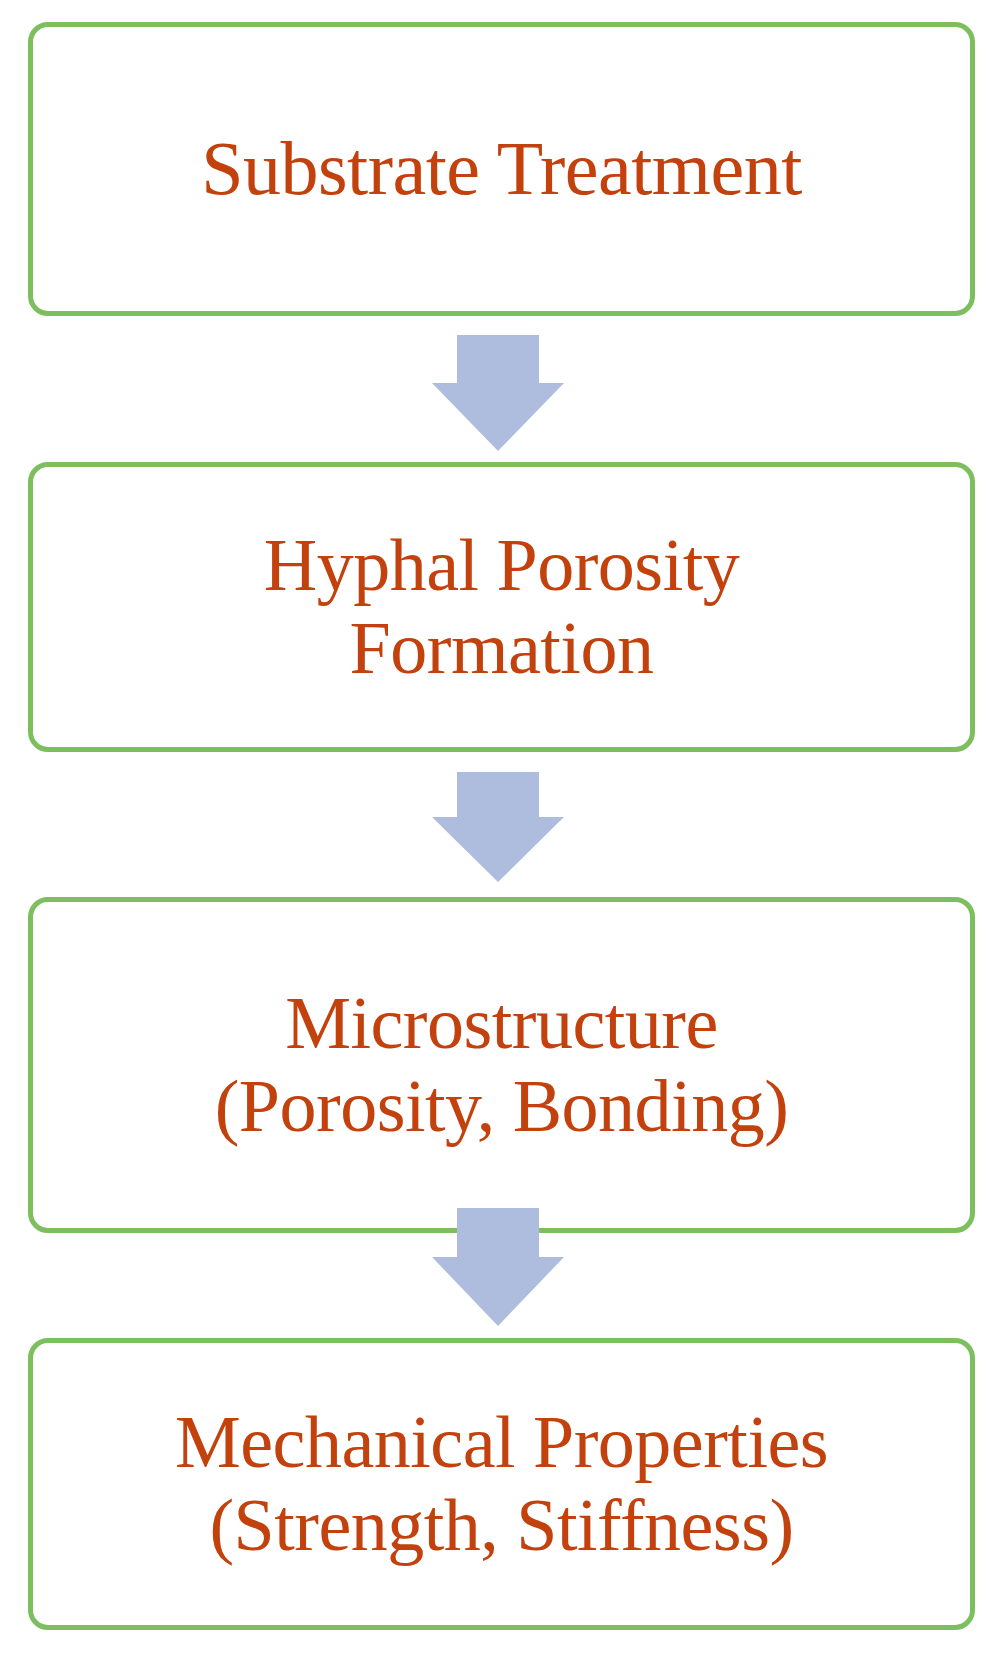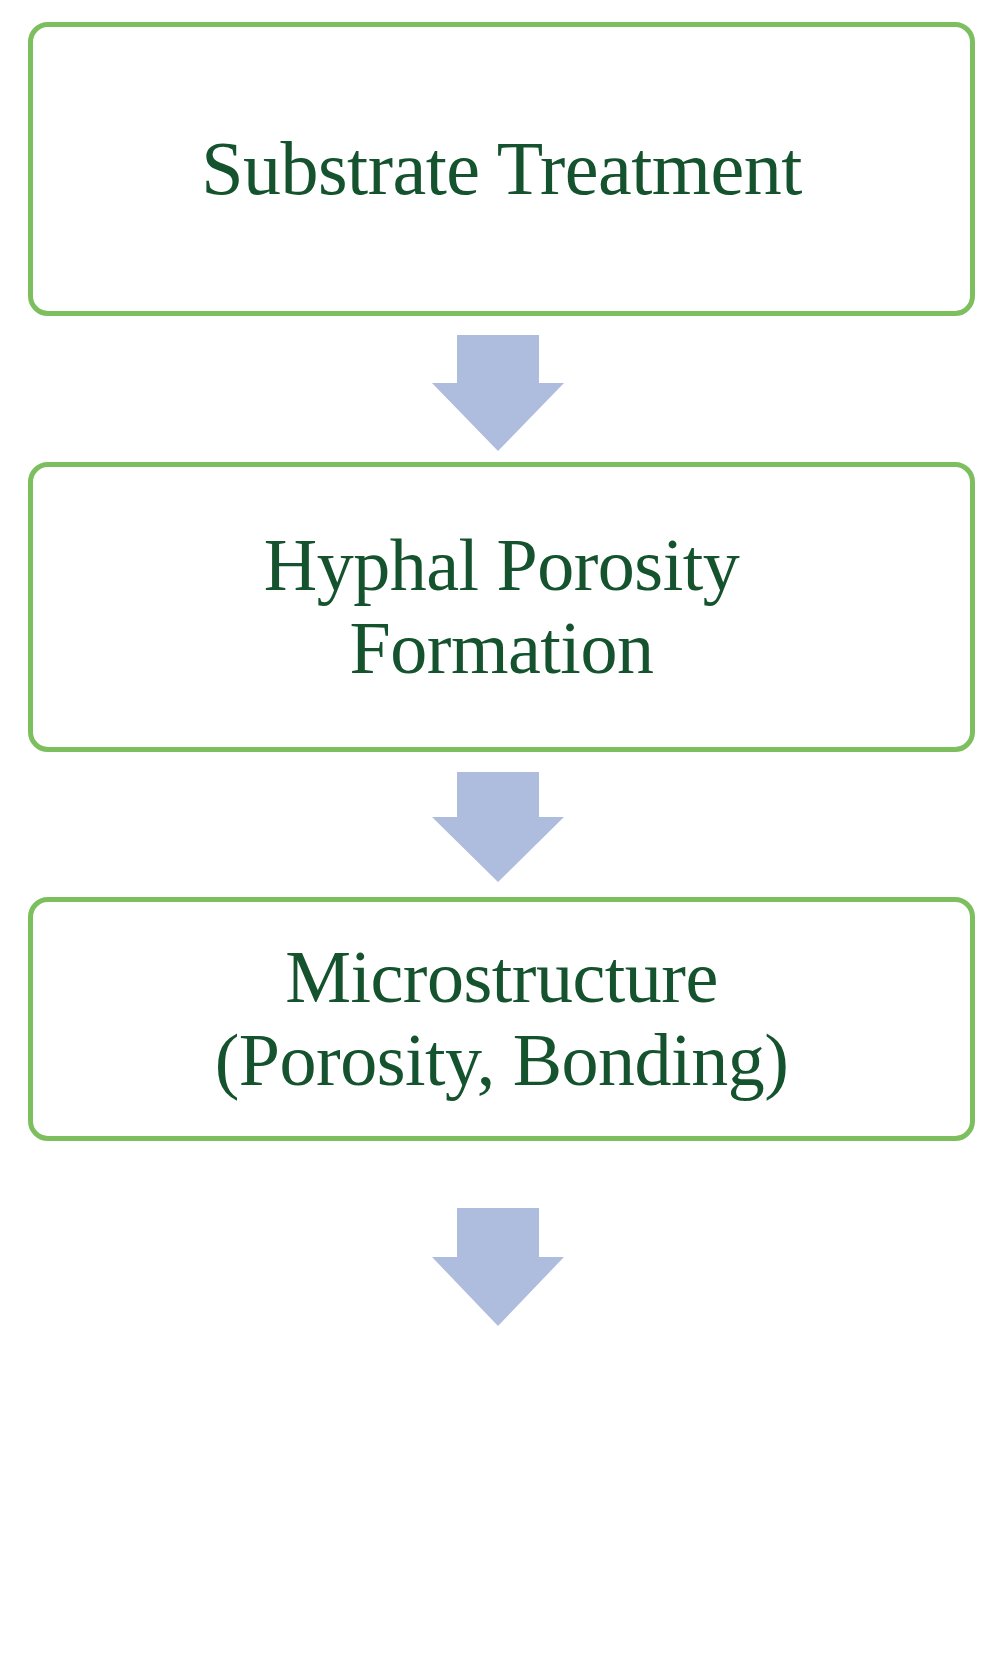--- a/index.html
+++ b/index.html
@@ -26,21 +26,21 @@
     border-radius: 20px;
     display: flex;
     align-items: center;
     justify-content: center;
     text-align: center;
   }
   .node-label {
     font-family: "Liberation Serif", "DejaVu Serif", serif;
     font-size: 76px;
     line-height: 1.12;
-    color: #14532d;
+    color: #c2410c;
     letter-spacing: -0.5px;
     font-weight: 400;
     padding: 0 18px;
     white-space: pre-line;
   }
   .node-label.two-line {
     font-size: 74px;
   }
   .arrow-wrap {
     position: absolute;
@@ -48,21 +48,21 @@
     width: 132px;
   }
   .arrow-wrap svg {
     display: block;
     width: 100%;
     height: 100%;
   }
   
   #node-1 { top: 22px;   height: 294px; }
   #node-2 { top: 462px;  height: 290px; }
-  #node-3 { top: 897px;  height: 244px; }
+  #node-3 { top: 897px;  height: 336px; }
   #node-4 { top: 1338px; height: 292px; }
 
   #arrow-1 { top: 335px;  height: 116px; }
   #arrow-2 { top: 772px;  height: 110px; }
   #arrow-3 { top: 1208px; height: 118px; }
 </style>
 </head>
 <body>
 
 <div id="canvas">
@@ -92,14 +92,18 @@
     <span class="node-label two-line">Microstructure
 (Porosity, Bonding)</span>
   </div>
 
   <div class="arrow-wrap" id="arrow-3">
     <svg viewBox="0 0 132 118" preserveAspectRatio="none">
       <polygon points="25,0 107,0 107,49 132,49 66,118 0,49 25,49" fill="#AEBCDE"></polygon>
     </svg>
   </div>
 
+  <div class="node-box" id="node-4">
+    <span class="node-label two-line">Mechanical Properties
+(Strength, Stiffness)</span>
+  </div>
 
 </div>
 
 </body></html>

